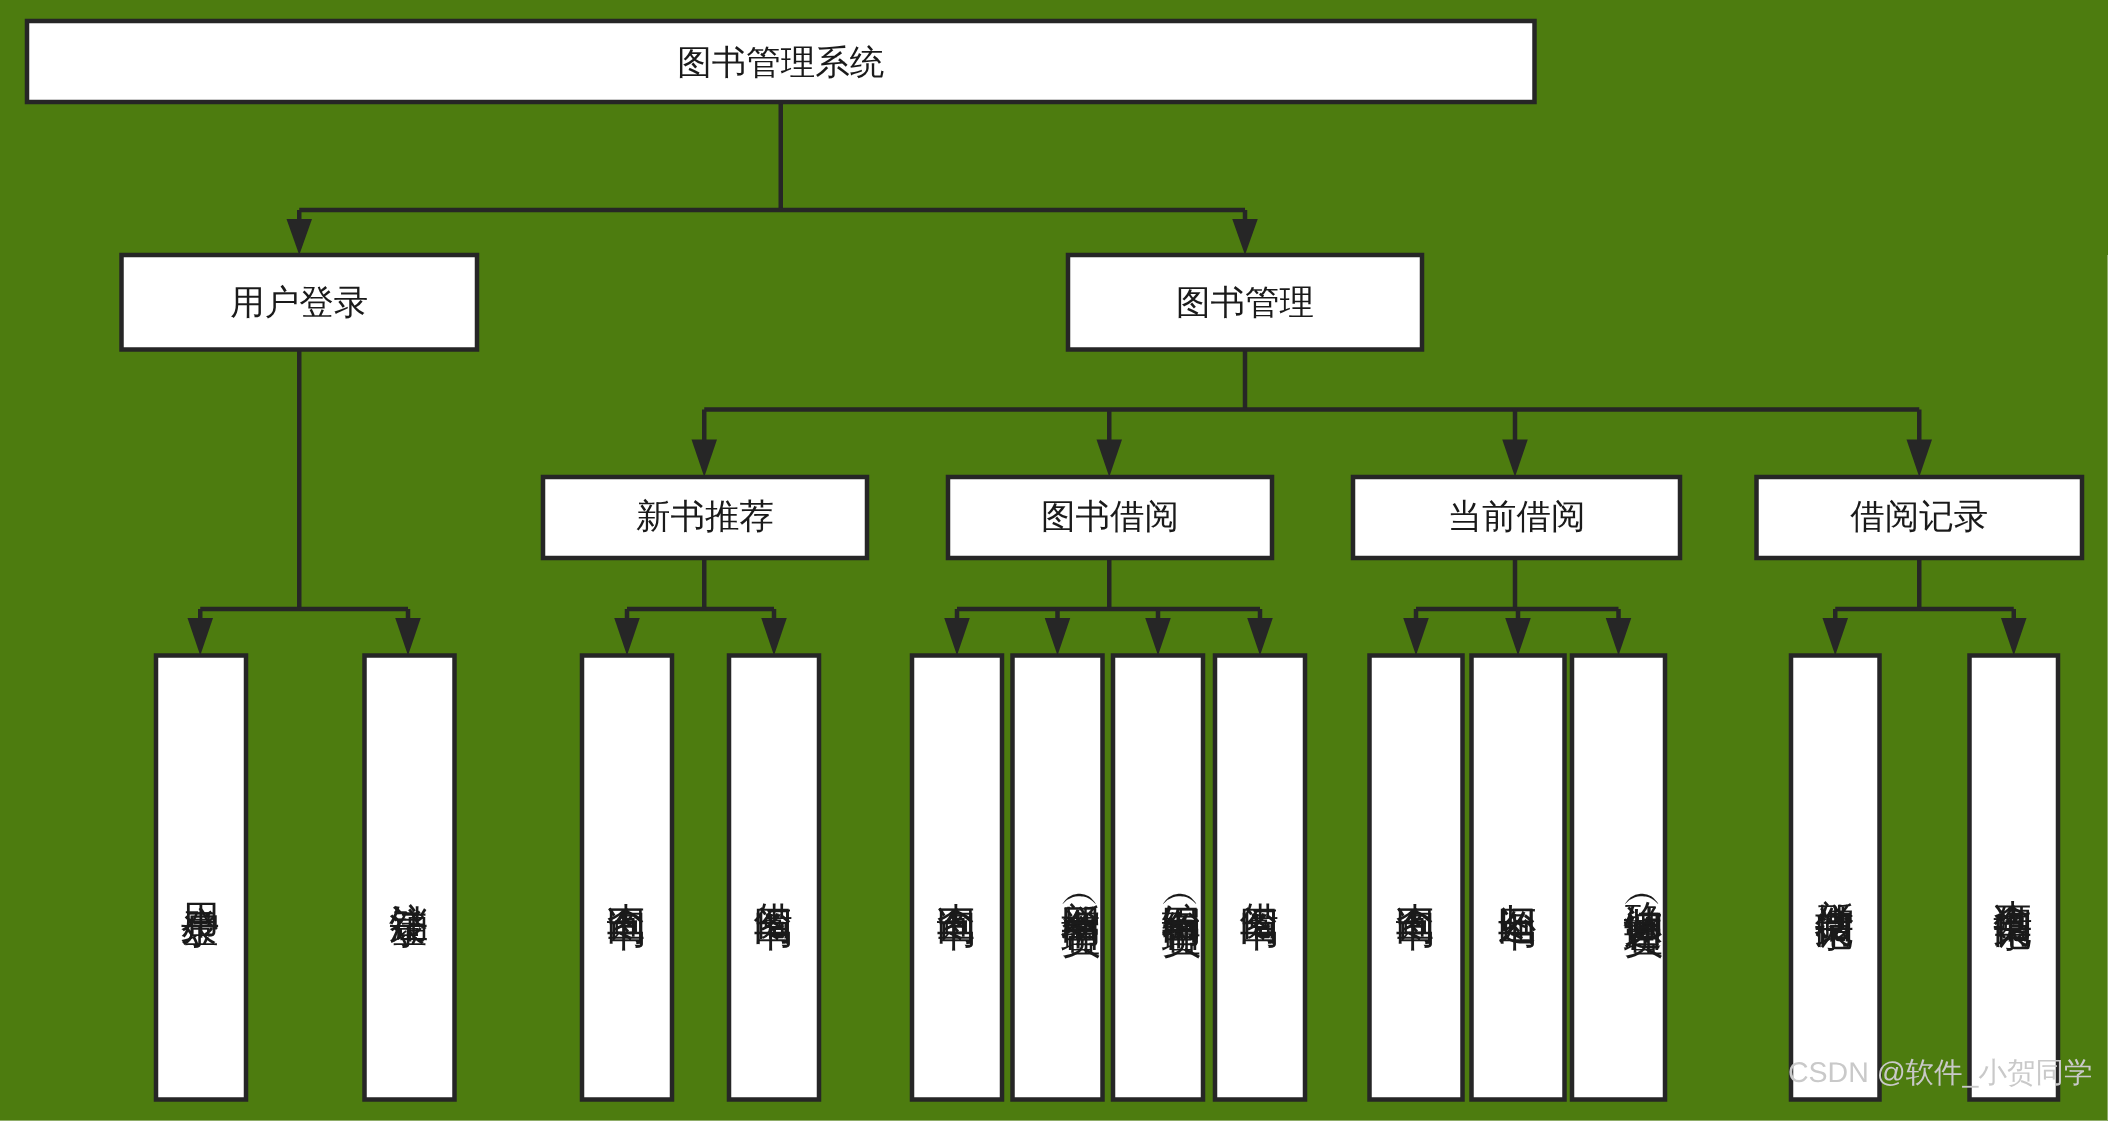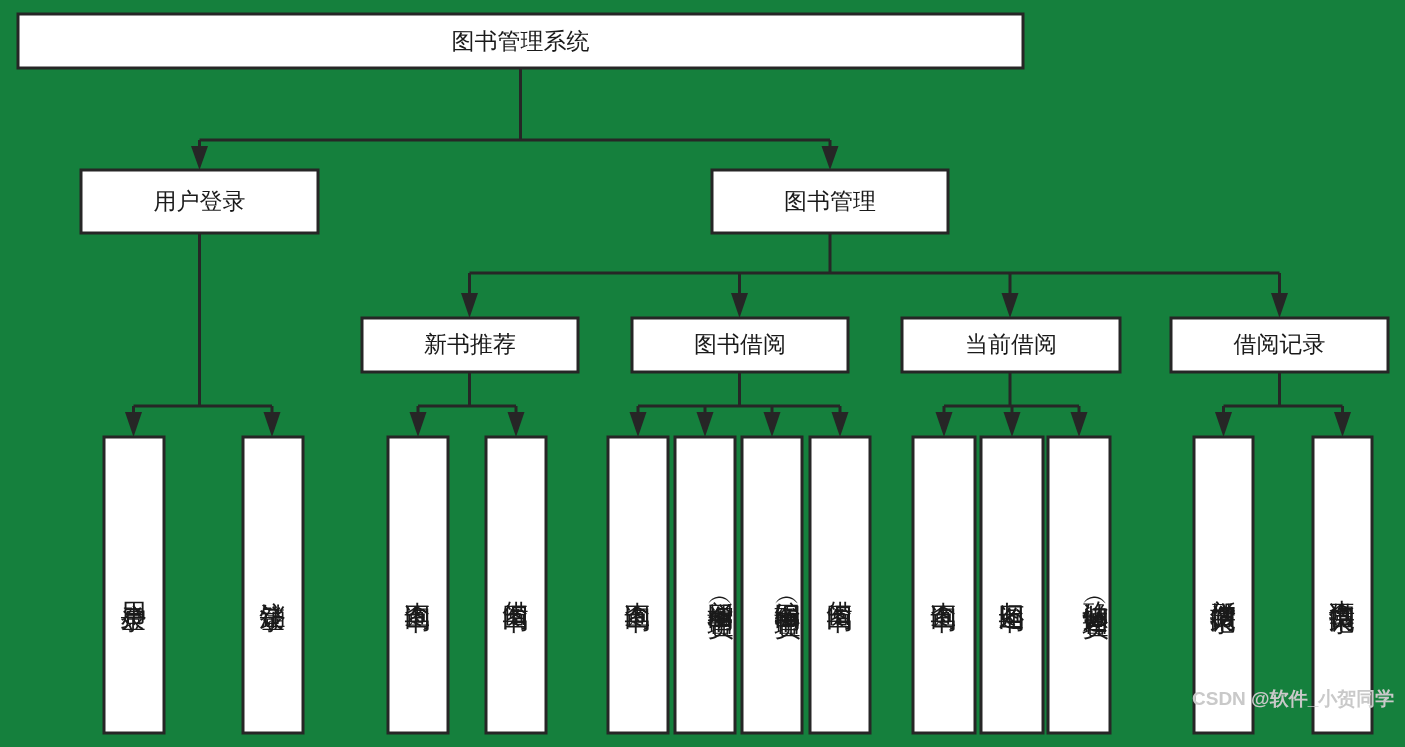--- a/index.html
+++ b/index.html
@@ -10,21 +10,21 @@
   body {
     width: 1405px;
     height: 747px;
     font-family: "Liberation Sans", "DejaVu Sans", sans-serif;
     overflow: hidden;
   }
   #diagram-root {
     position: relative;
     width: 1405px;
     height: 747px;
-    background: #15803d;
+    background: #4d7c0f;
   }
   svg.diagram-canvas {
     position: absolute;
     left: 0;
     top: 0;
     width: 1405px;
     height: 747px;
   }
   .node-rect {
     fill: #ffffff;
@@ -219,15 +219,15 @@
   <div class="node-label-v" style="left:913px; top:437px; width:62px; height:296px;">查询图书</div>
 
   <div class="node-label-v" style="left:981px; top:437px; width:62px; height:296px;">归还图书</div>
 
   <div class="node-label-v" style="left:1048px; top:437px; width:62px; height:296px; align-items:flex-start; padding-top:8px; box-sizing:border-box;">确认归还（管理员）</div>
 
   <div class="node-label-v" style="left:1194px; top:437px; width:59px; height:296px;">新增借阅记录</div>
 
   <div class="node-label-v" style="left:1313px; top:437px; width:59px; height:296px;">查询借阅记录</div>
 
-  <div class="watermark" style="left:1192px; top:686px;font-weight:bold;">CSDN @软件_小贺同学</div>
+  <div class="watermark" style="left:1192px; top:702px;">CSDN @软件_小贺同学</div>
 
 </div>
 
 </body></html>

